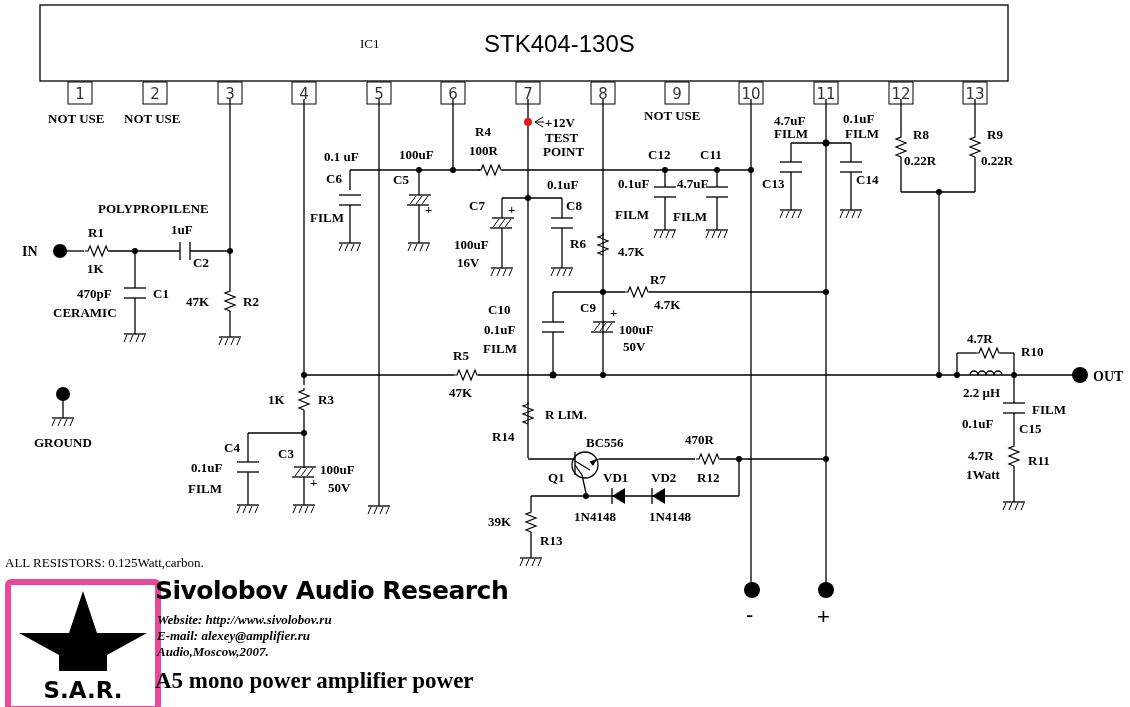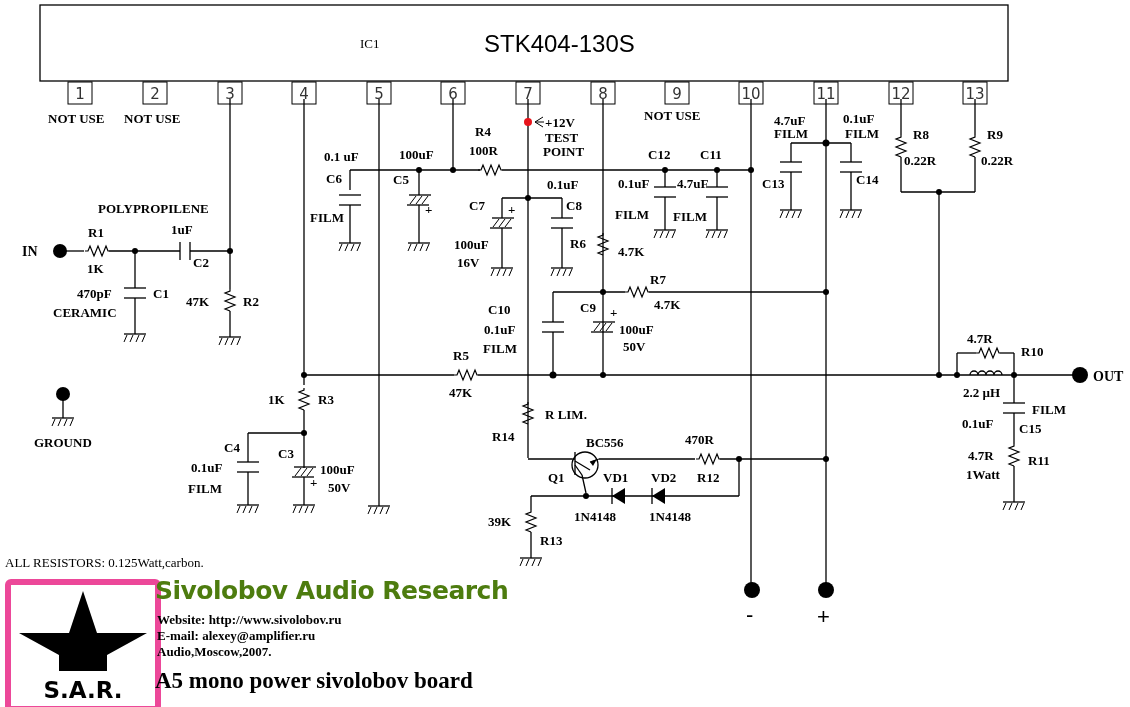--- a/index.html
+++ b/index.html
@@ -8,22 +8,22 @@
   .w { stroke: #000; stroke-width: 1.3; fill: none; }
   .thin { stroke: #000; stroke-width: 1; fill: none; }
   .dot { fill: #000; }
   .lbl { font-family: "Liberation Serif", serif; font-weight: bold; font-size: 13px; fill: #000; }
   .pin { font-family: "DejaVu Sans", sans-serif; font-size: 15px; fill: #333; }
   .chip { font-family: "Liberation Sans", sans-serif; font-size: 24px; fill: #000; }
   .chipref { font-family: "Liberation Serif", serif; font-size: 13px; fill: #000; }
   .term { font-family: "Liberation Serif", serif; font-weight: bold; font-size: 14px; fill: #000; }
   .pm { font-family: "Liberation Sans", sans-serif; font-size: 22px; fill: #000; }
   .note { position: absolute; font-family: "Liberation Serif", serif; font-size: 13px; color: #000; }
-  .brand { position: absolute; left: 155px; top: 576px; font-family: "DejaVu Sans", sans-serif; font-weight: bold; font-size: 25px; letter-spacing: -0.5px; color: #4d7c0f; }
-  .contact { position: absolute; left: 157px; top: 612px; font-family: "Liberation Serif", serif; font-weight: bold; font-size: 13px; line-height: 16px; color: #000; }
+  .brand { position: absolute; left: 155px; top: 576px; font-family: "DejaVu Sans", sans-serif; font-weight: bold; font-size: 25px; letter-spacing: -0.5px; color: #000000; }
+  .contact { position: absolute; left: 157px; top: 612px; font-family: "Liberation Serif", serif; font-weight: bold; font-size: 13px; line-height: 16px; color: #000; font-style: italic; }
   .subtitle { position: absolute; left: 155px; top: 668px; font-family: "Liberation Serif", serif; font-weight: bold; font-size: 23px; color: #000; }
   .logo { position: absolute; left: 5px; top: 579px; width: 144px; height: 121px; border: 6px solid #ec4899; border-radius: 6px; background: #fff; }
   .logo-text { position: absolute; left: 0; width: 144px; top: 92px; text-align: center; font-family: "DejaVu Sans", sans-serif; font-weight: bold; font-size: 23px; color: #000; }
 </style>
 </head>
 <body>
 
 <svg width="1130" height="707" viewBox="0 0 1130 707">
   <defs>
     <g id="gnd">
@@ -388,13 +388,13 @@
     <polygon points="72,6 86,48 136,48 96,70 96,86 48,86 48,70 8,48 58,48" fill="#000"></polygon>
   </svg>
   <div class="logo-text">S.A.R.</div>
 </div>
 <div class="brand">Sivolobov Audio Research</div>
 <div class="contact">
   <div>Website: http://www.sivolobov.ru</div>
   <div>E-mail: alexey@amplifier.ru</div>
   <div>Audio,Moscow,2007.</div>
 </div>
-<div class="subtitle">A5 mono power sivolobov board</div>
+<div class="subtitle">A5 mono power amplifier power</div>
 
 </body></html>

